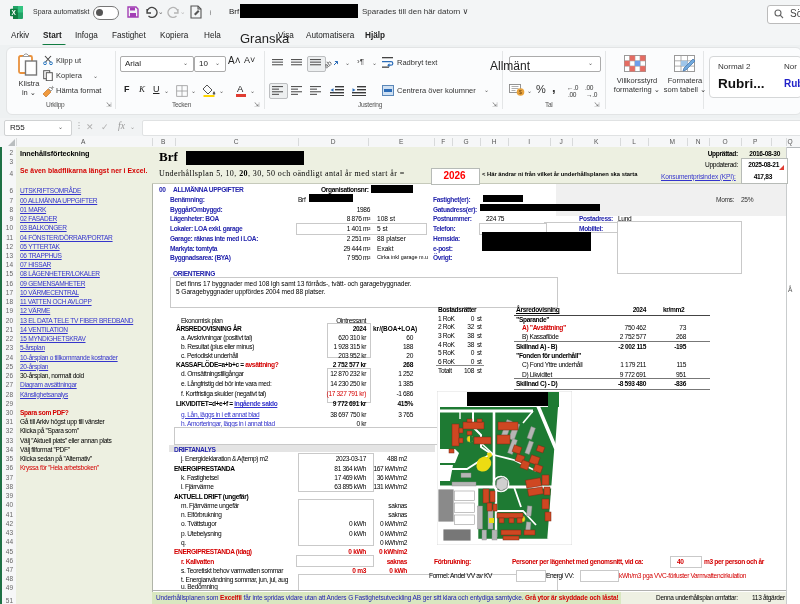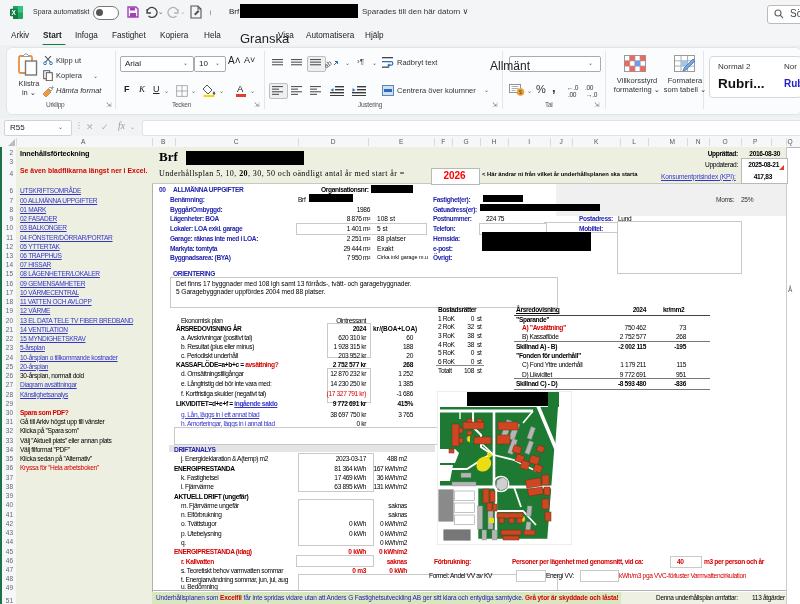--- a/index.html
+++ b/index.html
@@ -58,21 +58,21 @@
 <div class="ab" style="left:0;top:24px;width:800px;height:21px;background:#f3f5f6;"></div>
 <div class="ab" style="left:11px;top:31px;font-size:8.2px;font-weight:normal;color:#222;">Arkiv</div>
 <div class="ab" style="left:43px;top:31px;font-size:8.2px;font-weight:bold;color:#222;">Start</div>
 <div class="ab" style="left:75px;top:31px;font-size:8.2px;font-weight:normal;color:#222;">Infoga</div>
 <div class="ab" style="left:112px;top:31px;font-size:8.2px;font-weight:normal;color:#222;">Fastighet</div>
 <div class="ab" style="left:160px;top:31px;font-size:8.2px;font-weight:normal;color:#222;">Kopiera</div>
 <div class="ab" style="left:204px;top:31px;font-size:8.2px;font-weight:normal;color:#222;">Hela</div>
 <div class="ab" style="left:240px;top:31px;font-size:13px;font-weight:normal;color:#222;">Granska</div>
 <div class="ab" style="left:278px;top:31px;font-size:8.2px;font-weight:normal;color:#222;">Visa</div>
 <div class="ab" style="left:306px;top:31px;font-size:8.2px;font-weight:normal;color:#222;">Automatisera</div>
-<div class="ab" style="left:365px;top:31px;font-size:8.2px;font-weight:normal;color:#222;">Hjälp</div>
+<div class="ab" style="left:365px;top:31px;font-size:8.2px;font-weight:bold;color:#222;">Hjälp</div>
 <div class="ab" style="left:42px;top:43.5px;width:24px;height:3px;background:#107c41;border-radius:2px;"></div>
 <div class="ab" style="left:0;top:45px;width:800px;height:73px;background:#eef1f2;"></div>
 <div class="ab" style="left:6px;top:47px;width:794px;height:66px;background:#fbfcfd;border:1px solid #e2e4e5;border-radius:6px;"></div>
 <div class="ab" style="left:115px;top:51px;width:1px;height:58px;background:#e4e6e7;"></div>
 <div class="ab" style="left:264px;top:51px;width:1px;height:58px;background:#e4e6e7;"></div>
 <div class="ab" style="left:502px;top:51px;width:1px;height:58px;background:#e4e6e7;"></div>
 <div class="ab" style="left:605px;top:51px;width:1px;height:58px;background:#e4e6e7;"></div>
 <div class="ab" style="left:703px;top:51px;width:1px;height:58px;background:#e4e6e7;"></div>
 <svg class="ab" style="left:17px;top:53px" width="22" height="24" viewBox="0 0 22 24">
 <rect x="2" y="3" width="13" height="17" rx="1.5" fill="#fff" stroke="#e8913d" stroke-width="1.8"></rect>
@@ -90,21 +90,21 @@
 <rect x="0.7" y="0.7" width="6" height="8" fill="#fff" stroke="#555" stroke-width="1"></rect>
 <rect x="3.3" y="2.7" width="6" height="8" fill="#fff" stroke="#555" stroke-width="1"></rect>
 </svg>
 <div class="ab" style="left:56px;top:71px;font-size:7.5px;color:#333;">Kopiera</div>
 <div class="ab" style="left:93px;top:72px;font-size:6px;color:#555;">⌄</div>
 <svg class="ab" style="left:42px;top:85px" width="13" height="12" viewBox="0 0 13 12">
 <path d="M1 9 L6 4 l3 3 L4 12 z" fill="#f09a3e" stroke="#c4742a" stroke-width="0.7"></path>
 <path d="M6.5 3.5 l1.5 -1.5 l2.5 2.5 l-1.5 1.5 z" fill="#fff" stroke="#888" stroke-width="0.8"></path>
 <path d="M10.5 0.5 l0.6 1.4 l1.4 0.6 l-1.4 0.6 l-0.6 1.4 l-0.6 -1.4 l-1.4 -0.6 l1.4 -0.6 z" fill="#999"></path>
 </svg>
-<div class="ab" style="left:56px;top:86px;font-size:7.5px;color:#333;font-style:italic;">Hämta format</div>
+<div class="ab" style="left:56px;top:86px;font-size:7.5px;color:#333;">Hämta format</div>
 <div class="ab" style="left:46px;top:101px;font-size:6.6px;letter-spacing:-0.3px;color:#555;">Urklipp</div>
 <div class="ab" style="left:106px;top:101px;font-size:6.6px;letter-spacing:-0.35px;color:#777;">⇲</div>
 <div class="ab" style="left:120px;top:56px;width:72px;height:14px;background:#fff;border:1px solid #ababab;border-radius:2px;"></div>
 <div class="ab" style="left:125px;top:59px;font-size:8px;color:#222;">Arial</div>
 <div class="ab" style="left:183px;top:59px;font-size:6px;color:#555;">⌄</div>
 <div class="ab" style="left:194px;top:56px;width:30px;height:14px;background:#fff;border:1px solid #ababab;border-radius:2px;"></div>
 <div class="ab" style="left:199px;top:59px;font-size:8px;color:#222;">10</div>
 <div class="ab" style="left:215px;top:59px;font-size:6px;color:#555;">⌄</div>
 <div class="ab" style="left:228px;top:55px;font-size:10px;color:#222;">A˄</div>
 <div class="ab" style="left:244px;top:55px;font-size:9px;color:#222;">A˅</div>

